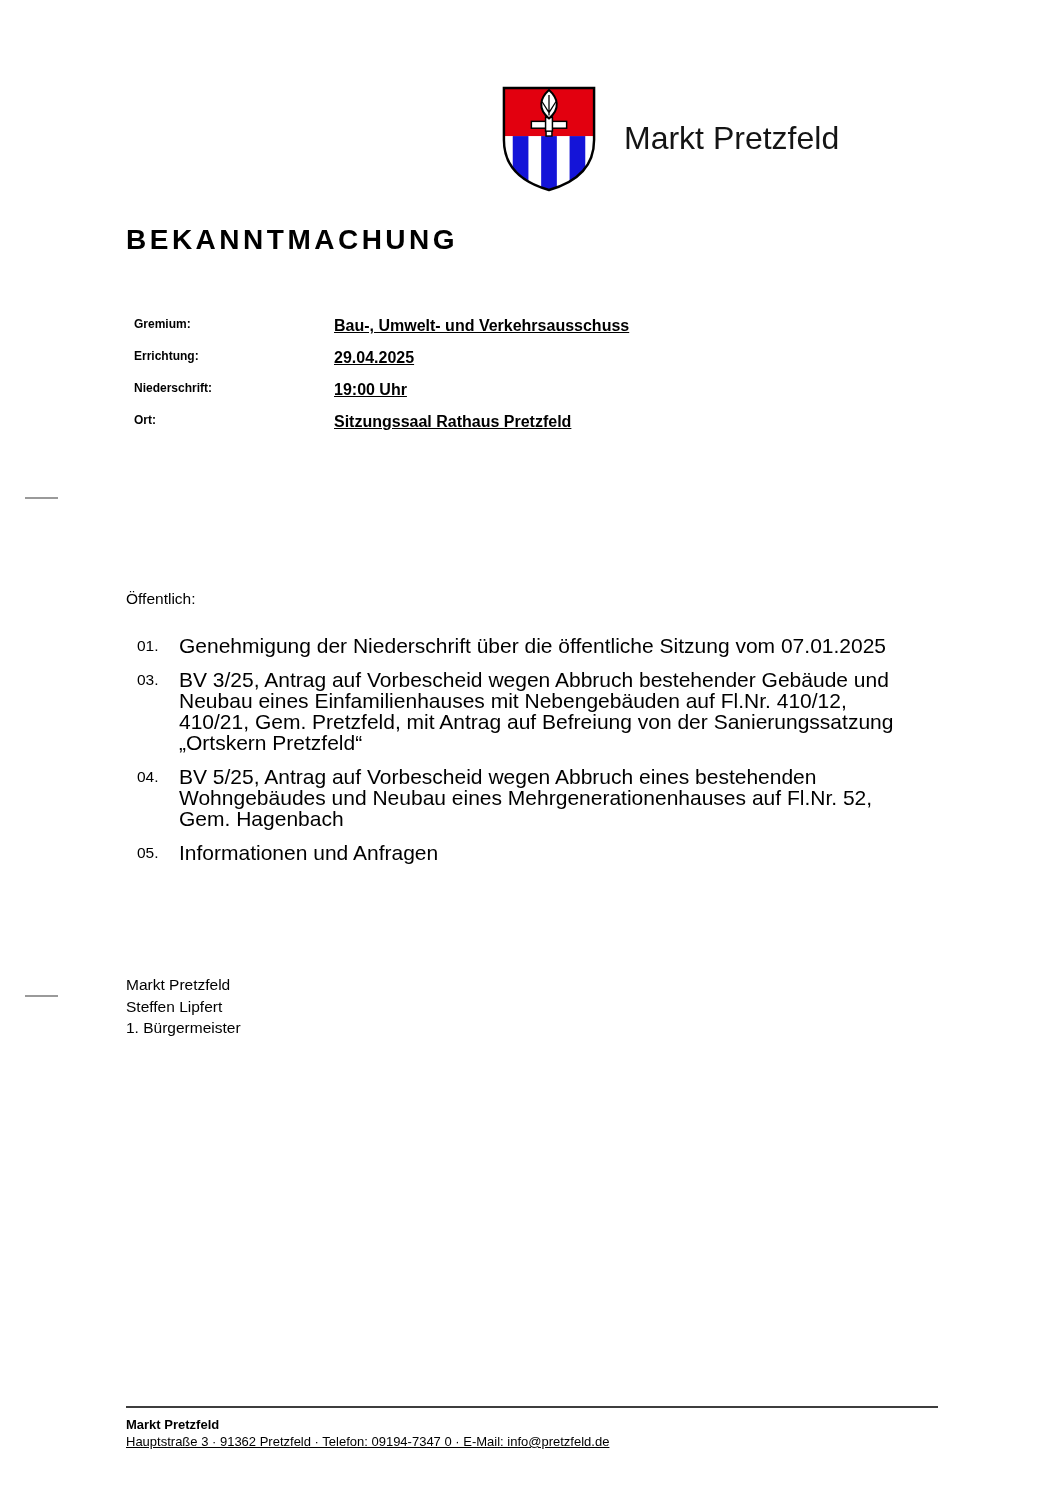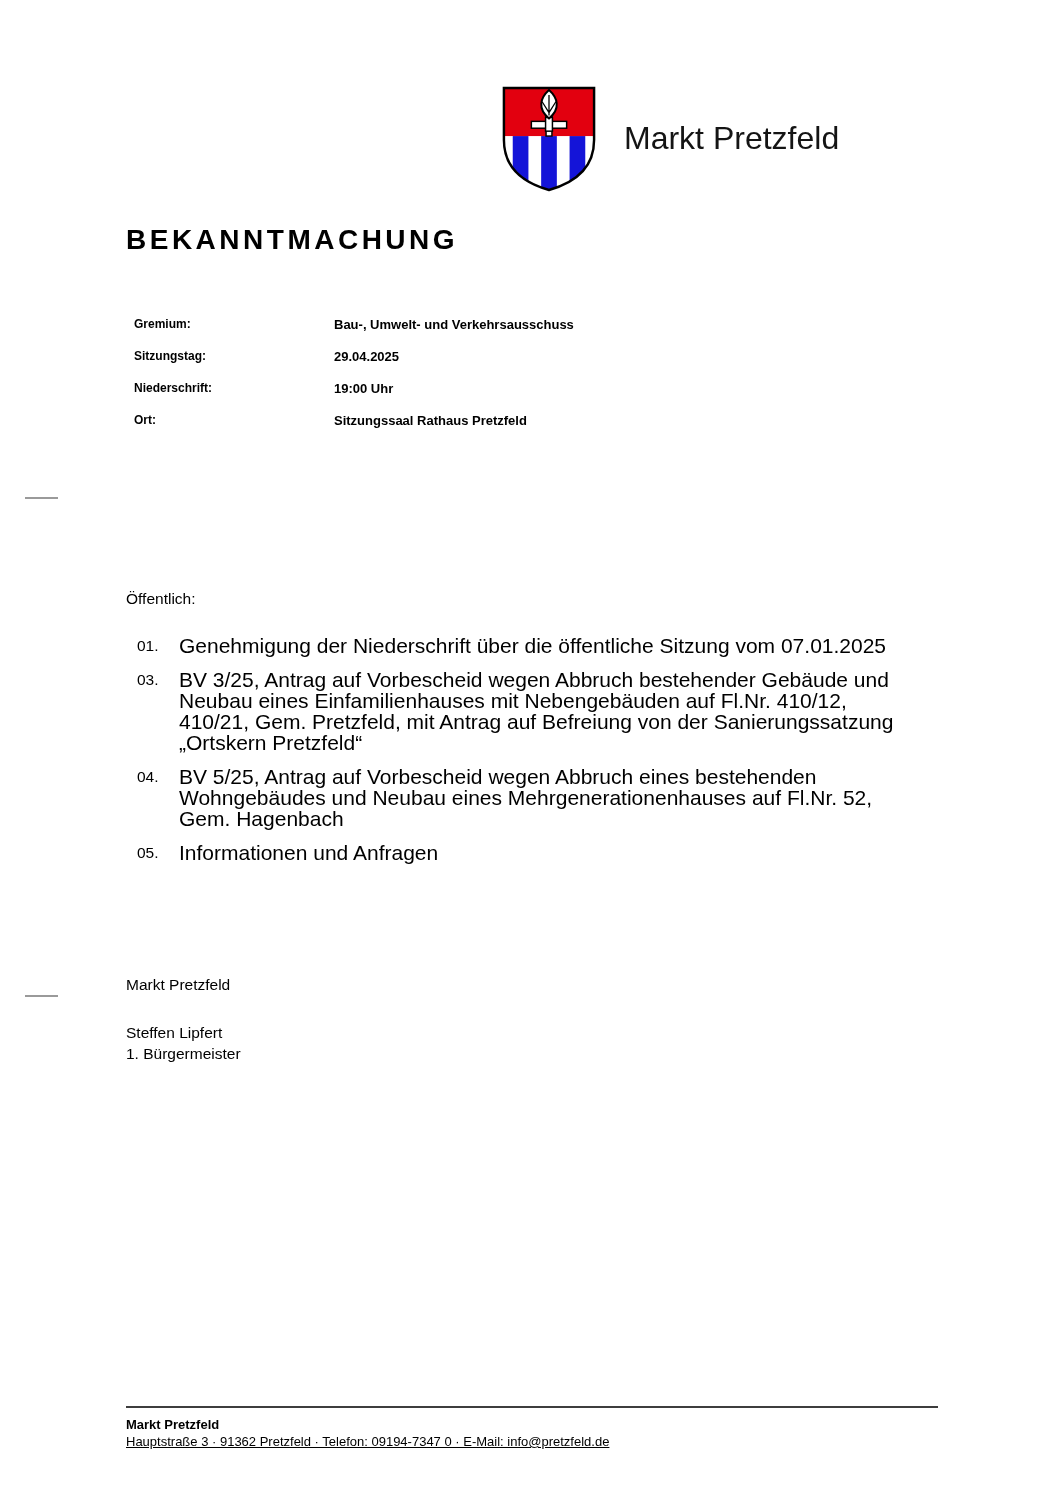--- a/index.html
+++ b/index.html
@@ -18,37 +18,37 @@
     position: absolute; left: 124px; top: 36px;
     font-size: 32px; color: #141414; white-space: nowrap;
   }
   .h-announce {
     position: absolute; left: 126px; top: 224px;
     font-size: 28px; font-weight: bold; letter-spacing: 3.5px; white-space: nowrap;
   }
   .meta-table { position: absolute; left: 134px; top: 317px; width: 760px; }
   .meta-row { position: relative; height: 32px; }
   .meta-label { position: absolute; left: 0; top: 0; font-size: 12px; font-weight: bold; white-space: nowrap; }
-  .meta-value { position: absolute; left: 200px; top: 0; font-size: 13px; font-weight: bold; white-space: nowrap; }
+  .meta-value { position: absolute; left: 200px; top: 0; font-size: 16px; font-weight: bold; white-space: nowrap; text-decoration: underline; }
   .h-agenda {
     position: absolute; left: 126px; top: 514px;
     font-size: 30px; font-weight: bold; letter-spacing: 3.5px; white-space: nowrap;
   }
   .public-label { position: absolute; left: 126px; top: 590px; font-size: 15.5px; }
   .agenda-list { position: absolute; left: 137px; top: 635px; width: 806px; }
   .agenda-item { position: relative; margin-bottom: 13px; }
   .agenda-num {
     position: absolute; left: 0; top: 0;
     font-size: 15.5px; line-height: 21px;
   }
   .agenda-text {
     margin-left: 42px; font-size: 21px; line-height: 21px; max-width: 735px;
   }
   .sig-org { position: absolute; left: 126px; top: 976px; font-size: 15.5px; }
-  .sig-block { position: absolute; left: 126px; top: 1022px; font-size: 15.5px; line-height: 21px; }
+  .sig-block { position: absolute; left: 126px; top: 996px; font-size: 15.5px; line-height: 21px; }
   .fold-mark {
     position: absolute; left: 25px; width: 33px; height: 2px; background: #9a9a9a;
   }
   .fold-1 { top: 497px; }
   .fold-2 { top: 995px; }
   .footer { position: absolute; left: 126px; top: 1406px; width: 834px; }
   .footer-rule { height: 2px; background: #3d3d3d; margin-bottom: 8px; }
   .footer-org { font-size: 13px; font-weight: bold; line-height: 17px; }
   .footer-address { font-size: 13px; line-height: 17px; text-decoration: underline; }
 </style>
@@ -85,21 +85,21 @@
   </div>
 
   <div class="h-announce">BEKANNTMACHUNG</div>
 
   <div class="meta-table">
     <div class="meta-row">
       <span class="meta-label">Gremium:</span>
       <span class="meta-value">Bau-, Umwelt- und Verkehrsausschuss</span>
     </div>
     <div class="meta-row">
-      <span class="meta-label">Sitzungstag:</span>
+      <span class="meta-label">Errichtung:</span>
       <span class="meta-value">29.04.2025</span>
     </div>
     <div class="meta-row">
       <span class="meta-label">Niederschrift:</span>
       <span class="meta-value">19:00 Uhr</span>
     </div>
     <div class="meta-row">
       <span class="meta-label">Ort:</span>
       <span class="meta-value">Sitzungssaal Rathaus Pretzfeld</span>
     </div>

